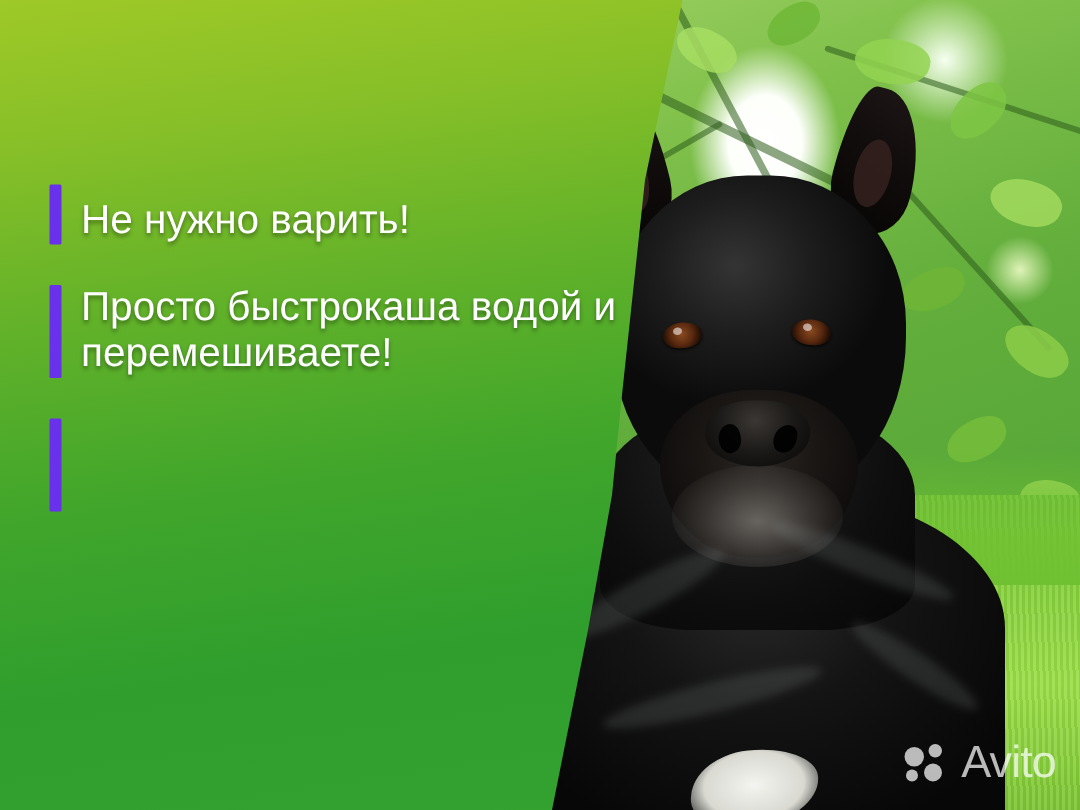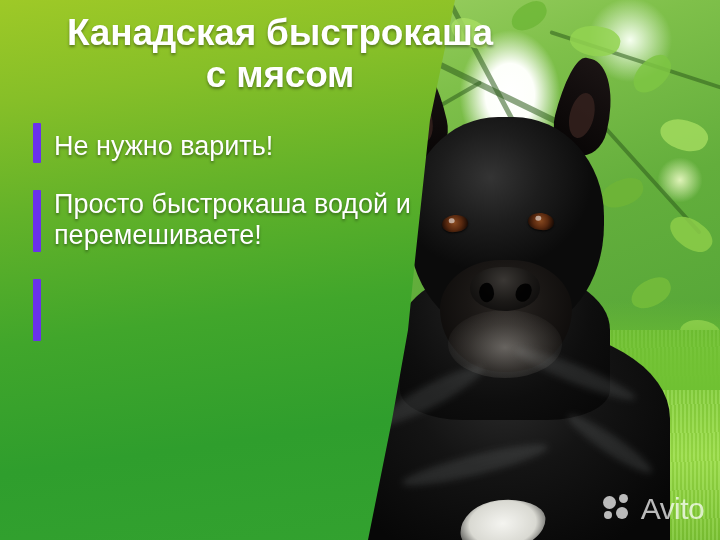--- a/index.html
+++ b/index.html
@@ -277,20 +277,21 @@
     text-shadow: 0 2px 3px rgba(0,0,0,.4);
     white-space: pre-line;
   }
 
   
   .avito-watermark {
     position: absolute;
     right: 16px;
     bottom: 16px;
     display: flex;
+    align-items: center;
     gap: 8px;
     opacity: .72;
     z-index: 6;
   }
   .avito-dots {
     position: relative;
     width: 30px;
     height: 26px;
   }
   .avito-dots i {
@@ -368,24 +369,20 @@
 
       <div class="fur-sheen" style="left:40px;  top:330px; width:120px; height:22px; transform:rotate(-28deg);"></div>
       <div class="fur-sheen" style="left:70px;  top:400px; width:150px; height:20px; transform:rotate(-14deg);"></div>
       <div class="fur-sheen" style="left:180px; top:310px; width:130px; height:18px; transform:rotate(22deg);"></div>
       <div class="fur-sheen" style="left:230px; top:380px; width:100px; height:18px; transform:rotate(34deg);"></div>
     </div>
   </div>
 
   <div class="green-panel"></div>
 
-  <div class="headline">
-    <span class="line1">Канадская быстрокаша</span>
-    <span class="line2">с мясом</span>
-  </div>
 
   <div class="bullets">
 
     <div class="bullet">
       <span class="bullet-bar h1"></span>
       <span class="bullet-text">Не нужно варить!</span>
     </div>
 
     <div class="bullet">
       <span class="bullet-bar h2"></span>

